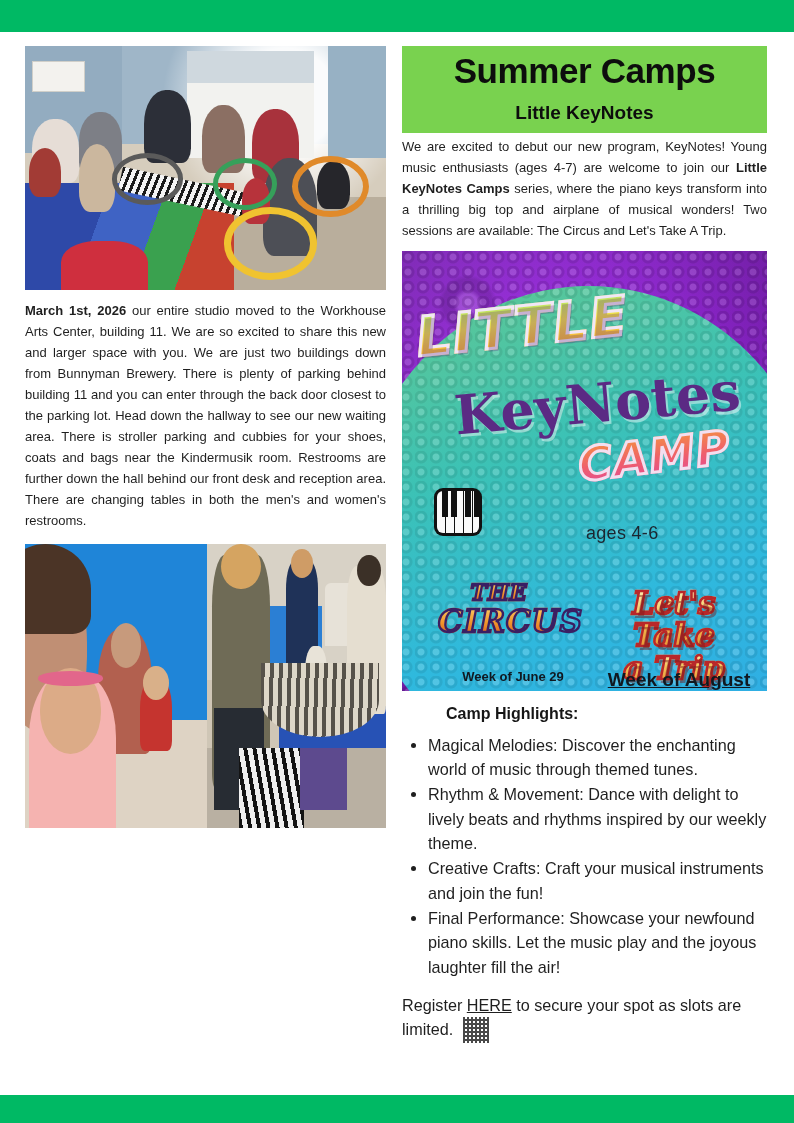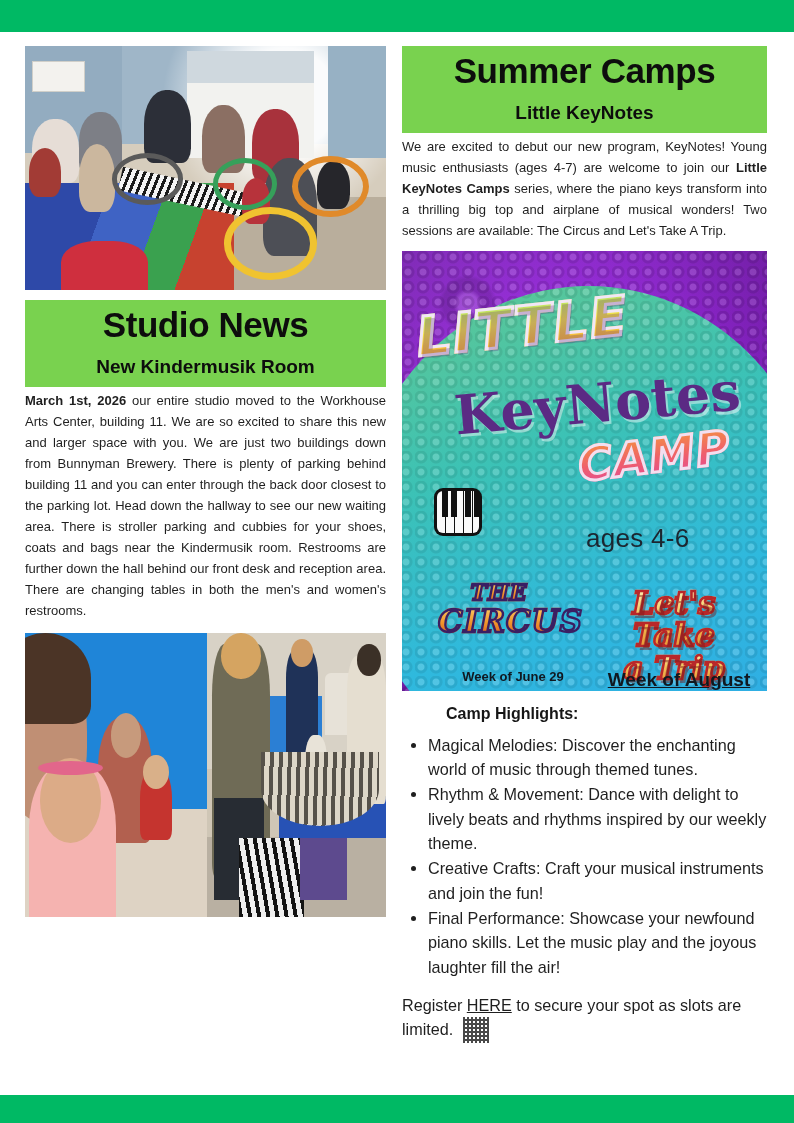--- a/index.html
+++ b/index.html
@@ -269,21 +269,21 @@
     left: 92px; top: 245px;
     font-size: 13.5px;
     font-weight: bold;
     color: #16202b;
     line-height: 1.45;
     letter-spacing: 0.2px;
   }
   .ages-text {
     position: absolute;
     left: 184px; top: 272px;
-    font-size: 26px;
+    font-size: 18px;
     color: #1c2630;
     letter-spacing: 0.3px;
   }
   .badge-circus {
     position: absolute;
     left: 36px; top: 330px;
     width: 122px;
     text-align: center;
   }
   .badge-circus .l1, .badge-circus .l2 {
@@ -409,24 +409,20 @@
           <div class="c c3"></div>
         <div class="c c4"></div>
           <div class="c c5"></div>
         <div class="hoop1"></div>
           <div class="hoop2"></div>
         <div class="hoop3"></div>
           <div class="hoop4"></div>
       </div>
     </div>
 
-    <div class="section-header">
-      <div class="title">Studio News</div>
-      <div class="subtitle">New Kindermusik Room</div>
-    </div>
 
     <div class="body-text"><b>March 1st, 2026</b><span> our entire studio moved to the Workhouse Arts Center, building 11. We are so excited to share this new and larger space with you. We are just two buildings down from Bunnyman Brewery. There is plenty of parking behind building 11 and you can enter through the back door closest to the parking lot. Head down the hallway to see our new waiting area. There is stroller parking and cubbies for your shoes, coats and bags near the Kindermusik room. Restrooms are further down the hall behind our front desk and reception area. There are changing tables in both the men's and women's restrooms.</span></div>
 
     <div class="photo-pair">
       <div class="photo photo-a">
         <div class="ph-selfie">
           <div class="adult"></div>
             <div class="adult-hair"></div>
           <div class="man"></div>
             <div class="man-head"></div>

